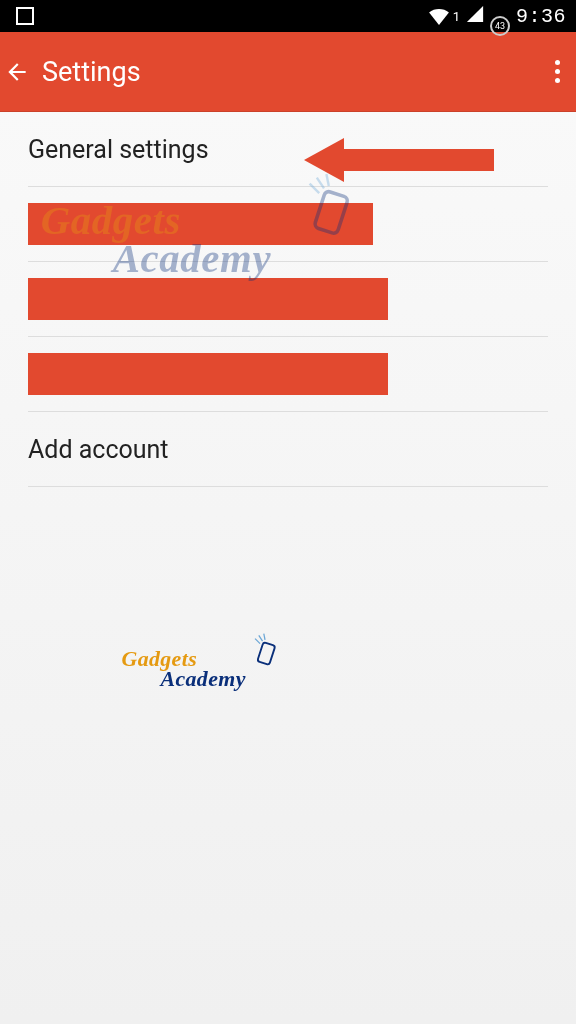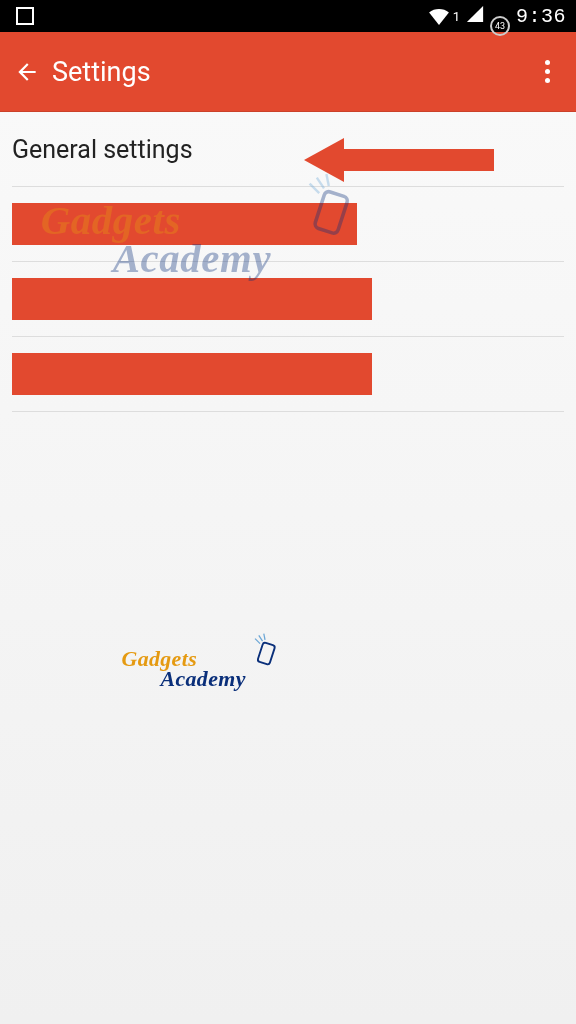--- a/index.html
+++ b/index.html
@@ -52,21 +52,21 @@
       position: relative;
       margin-top: 20px;
     }
     .clock { font-size: 20px; font-weight: 300; letter-spacing: 0.5px; font-family: Liberation Mono, monospace; }
 
     .app-bar {
       height: 80px;
       background: #e2492f;
       display: flex;
       align-items: center;
-      padding: 0 14px;
+      padding: 0 4px;
       color: #fff;
       border-bottom: 1px solid rgba(0,0,0,0.1);
     }
     .back-arrow {
       width: 26px;
       height: 26px;
       display: flex;
       align-items: center;
       justify-content: center;
       margin-right: 12px;
@@ -84,21 +84,21 @@
       gap: 4px;
     }
     .overflow-menu .dot {
       width: 5px;
       height: 5px;
       background: #fff;
       border-radius: 50%;
     }
 
     .content {
-      padding: 0 12px;
+      padding: 0 28px;
     }
     .row {
       height: 75px;
       display: flex;
       align-items: center;
       border-bottom: 1px solid #ddd;
       position: relative;
     }
     .row-label {
       font-size: 25px;
@@ -223,20 +223,23 @@
     <span class="row-label">General settings</span>
   </div>
   <div class="row">
     <div class="redact-block r1"></div>
   </div>
   <div class="row">
     <div class="redact-block r2"></div>
   </div>
   <div class="row">
     <div class="redact-block r3"></div>
+  </div>
+  <div class="row">
+    <span class="row-label">Add account</span>
   </div>
 </div>
 
 <div class="pointer-arrow">
   <div class="head"></div>
   <div class="shaft"></div>
 </div>
 
 <div class="watermark-big">
   <div class="logo-stack">

